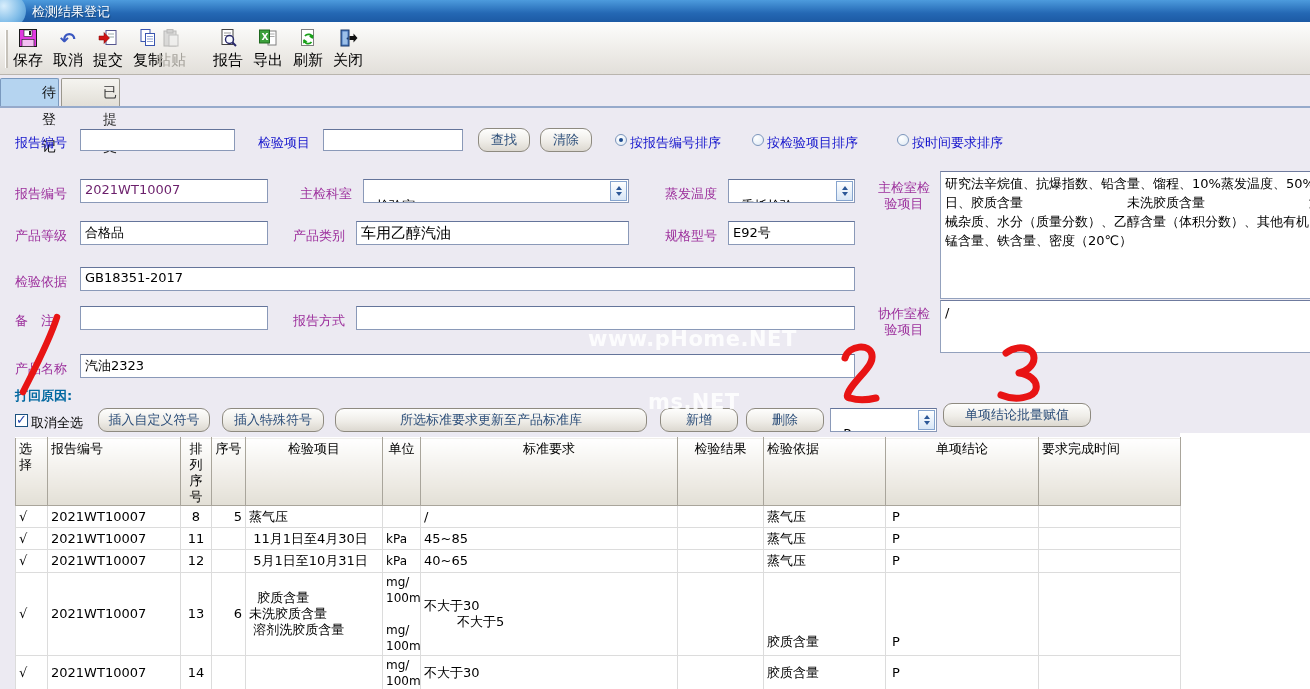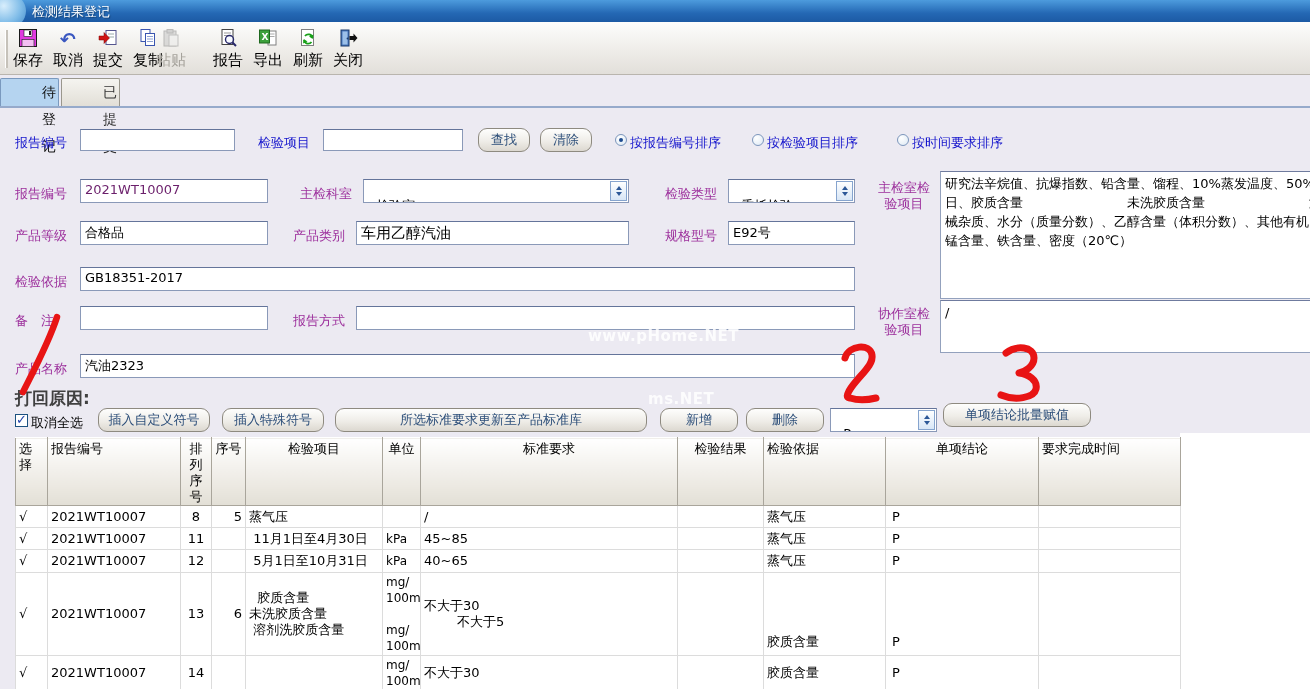--- a/index.html
+++ b/index.html
@@ -41,21 +41,21 @@
   .tab {
     position:absolute; top:2px; height:28px; line-height:27px; text-align:center;
     font-size:14px; border:1px solid #9A978D; border-bottom:none; border-radius:2px 2px 0 0;padding-left:39px;
   }
   .tab.active { left:0; width:59px; background:#B5D4F0; border-color:#7A99BE; color:#111; }
   .tab.inactive { left:61px; width:59px; background:linear-gradient(#F5F4F0,#E2DFD7); color:#333; }
   .tab-divider { position:absolute; left:0; top:106px; width:1310px; height:2px; background:#96AACB; }
   
   .lblB { position:absolute; color:#1414CC; font-size:13px; white-space:pre; }
   .lblP { position:absolute; color:#9C2F9C; font-size:13px; white-space:pre-line; }
-  .lblR { position:absolute; color:#404040; font-size:17px; font-weight:bold; }
+  .lblR { position:absolute; color:#0369a1; font-size:13px; font-weight:bold; }
   .inp {
     position:absolute; background:#fff; border:1px solid #8A99B8; border-top-color:#64749A;
     font-size:13px; color:#000; padding:2px 4px; white-space:pre; overflow:hidden;
     font-family:inherit;
   }
   .inp.purple { color:#6B1F6B; }
   .combo { padding-right:20px; }
   .spin {
     position:absolute; right:1px; top:1px; bottom:1px; width:17px;
     border:1px solid #86A4CE; background:linear-gradient(#FEFFFF,#D8E6F6);
@@ -102,21 +102,21 @@
     border:1px solid #DCDCDC; font-size:13px; color:#000;
     padding:1px 3px; vertical-align:middle; overflow:hidden;
     white-space:pre-wrap; line-height:16px; background:#fff;
   }
   table.grid { border:1px solid #9A9A9A; }
   .al { text-align:left; } .ac { text-align:center; } .ar { text-align:right; }
   .vb { vertical-align:bottom !important; padding-bottom:5px !important; }
   .unitcell { font-size:12px !important;margin-top:47px; }
   .checkcell { font-style:italic; }
   
-  .watermark { position:absolute; color:rgba(255,255,255,.85); font-weight:bold; font-size:15px; letter-spacing:.5px; z-index:40; pointer-events:none; }
+  .watermark { position:absolute; color:rgba(255,255,255,.85); font-weight:bold; font-size:21px; letter-spacing:.5px; z-index:40; pointer-events:none; }
   svg.marks { position:absolute; left:0; top:0; z-index:50; pointer-events:none; }
 </style>
 </head>
 <body>
 
 <div class="titlebar">
   <div class="title-logo"></div>
   <div class="title-text">检测结果登记</div>
 </div>
 
@@ -250,21 +250,21 @@
 
 <span class="lblP" style="left:15px;top:185px">报告编号</span>
 <div class="inp purple" style="left:80px;top:179px;width:188px;height:24px">2021WT10007</div>
 
 <span class="lblP" style="left:300px;top:185px">主检科室</span>
 <div class="inp combo" style="left:363px;top:179px;width:266px;height:24px">
   <span>检验室</span>
   <span class="spin"><i class="up"></i><i class="dn"></i></span>
 </div>
 
-<span class="lblP" style="left:665px;top:185px">检验类型</span>
+<span class="lblP" style="left:665px;top:185px">蒸发温度</span>
 <div class="inp combo" style="left:728px;top:179px;width:127px;height:24px">
   <span>委托检验</span>
   <span class="spin"><i class="up"></i><i class="dn"></i></span>
 </div>
 
 <div class="lblP" style="left:872px;top:180px;width:64px;text-align:center;line-height:16px">主检室检
 验项目</div>
 <div class="textarea" style="left:940px;top:171px;width:372px;height:128px">研究法辛烷值、抗爆指数、铅含量、馏程、10%蒸发温度、50%蒸
 日、胶质含量　　　　　　　　未洗胶质含量　　　　　　　　溶
 械杂质、水分（质量分数）、乙醇含量（体积分数）、其他有机

